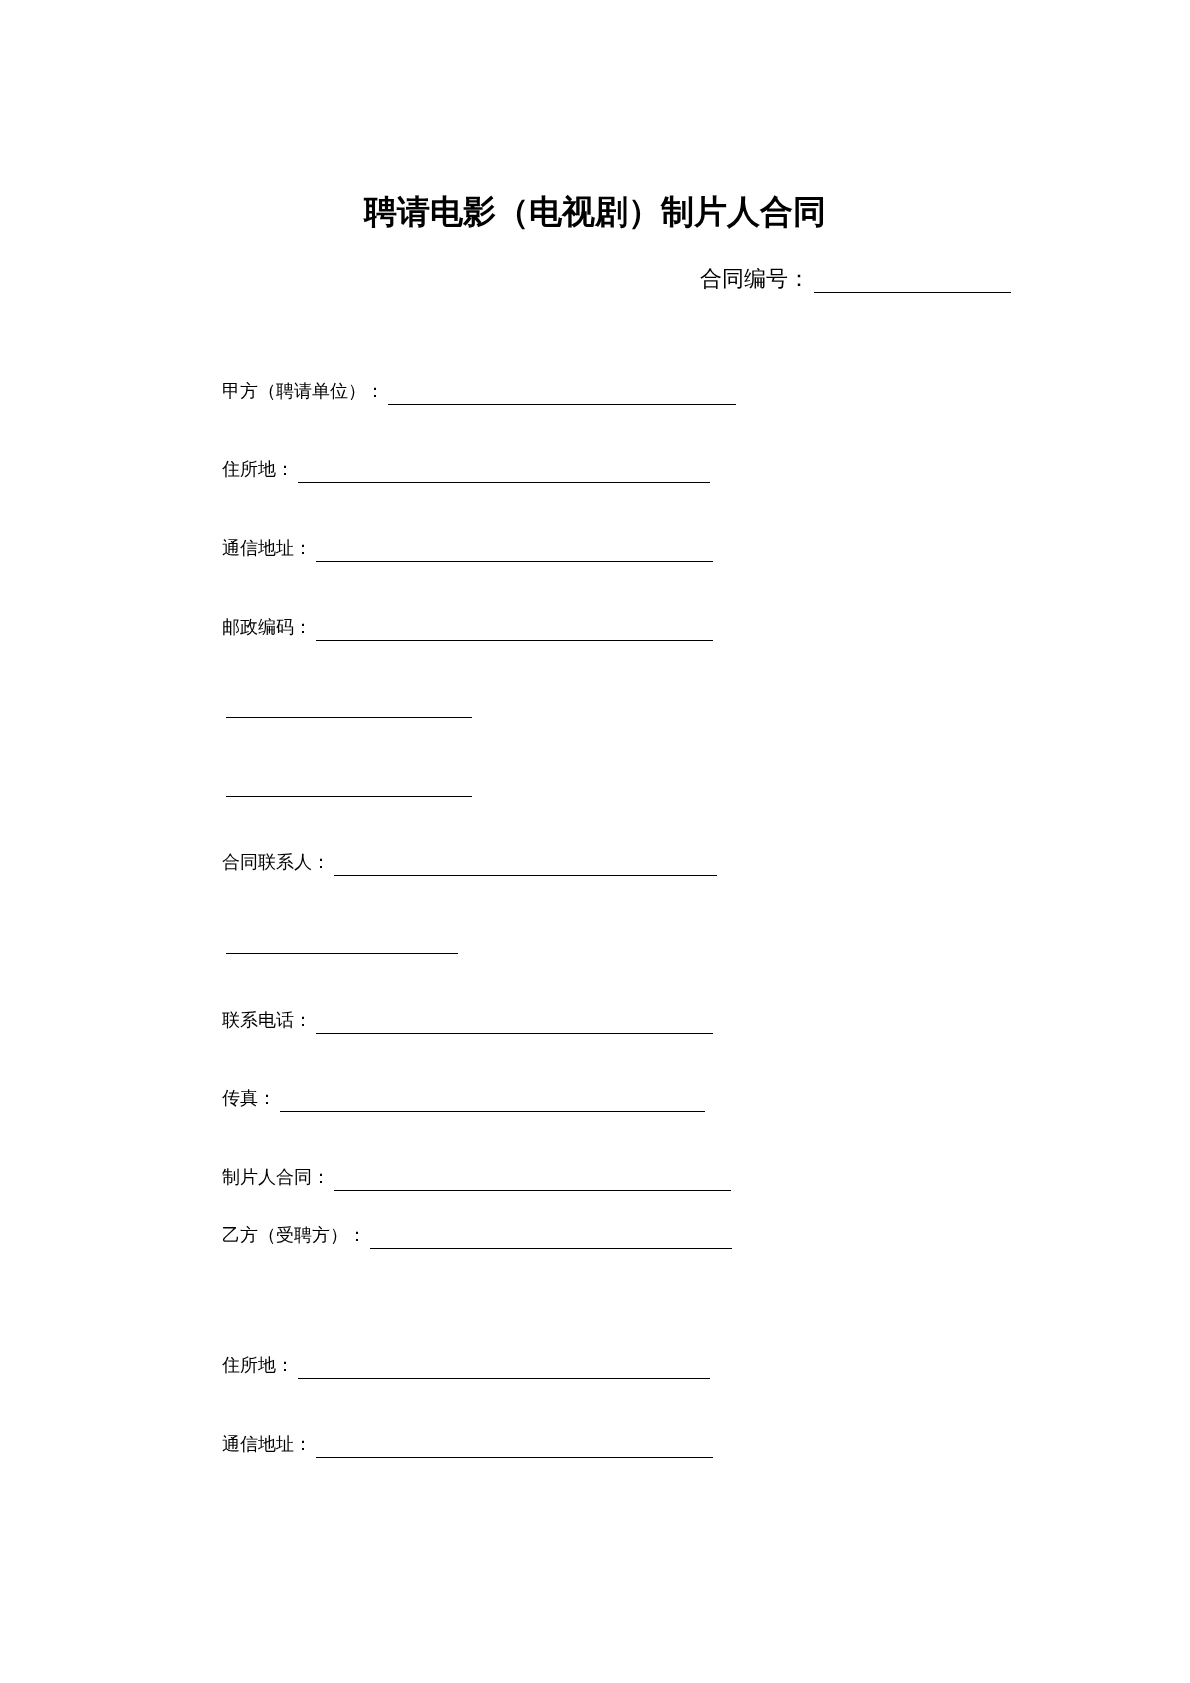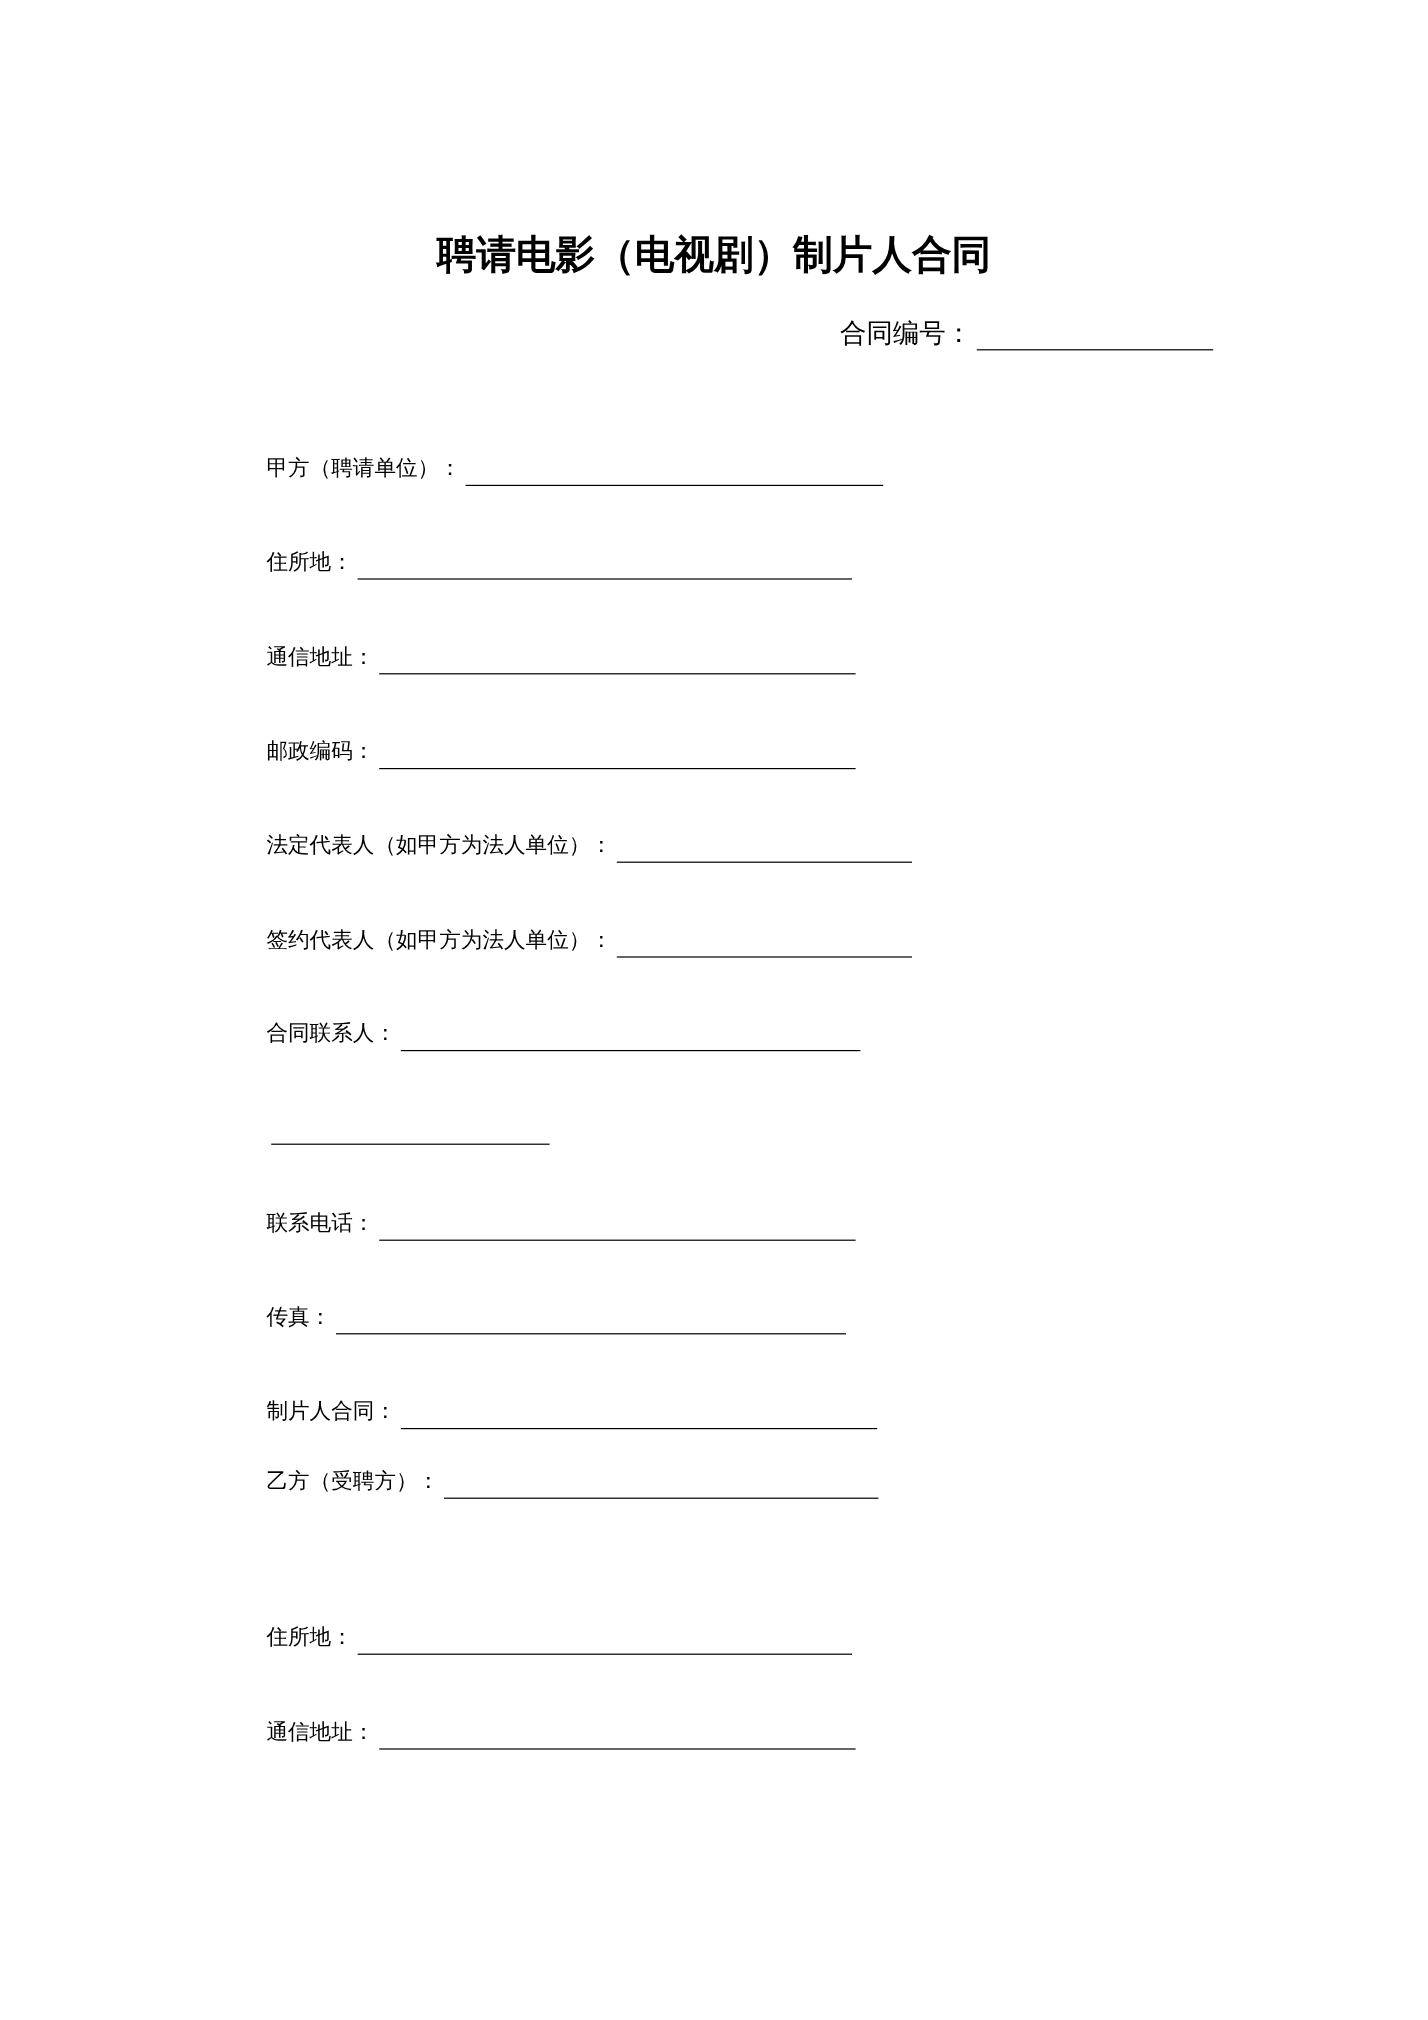--- a/index.html
+++ b/index.html
@@ -1,20 +1,20 @@
 <!DOCTYPE html>
 <html><head>
 <meta charset="utf-8">
 <style>
   html, body { margin: 0; padding: 0; background: #ffffff; }
   body { width: 1190px; height: 1683px; position: relative; overflow: hidden;
          font-family: "DejaVu Sans", "Liberation Sans", sans-serif; color: #000; }
   .title { position: absolute; left: 0; width: 1190px; top: 190px; text-align: center;
            font-size: 33px; font-weight: bold; letter-spacing: 0px; }
-  .contract-no { position: absolute; left: 700px; top: 265px; font-size: 22px; display: flex; align-items: flex-start; }
+  .contract-no { position: absolute; left: 700px; top: 265px; font-size: 22px; display: flex; align-items: center; }
   .row { position: absolute; left: 222px; font-size: 18px; display: flex; align-items: flex-end; white-space: nowrap; }
   .label { line-height: 28px; }
   .blank { display: inline-block; border-bottom: 1.6px solid #000; height: 26px; margin-left: 4px; }
 </style>
 </head>
 <body>
 
 <div class="title">聘请电影（电视剧）制片人合同</div>
 
 <div class="contract-no">
@@ -32,25 +32,23 @@
 </div>
 <div class="row" style="top:534px">
   <span class="label">通信地址：</span>
   <span class="blank" style="width:397px"></span>
 </div>
 <div class="row" style="top:613px">
   <span class="label">邮政编码：</span>
   <span class="blank" style="width:397px"></span>
 </div>
 <div class="row" style="top:691px">
-  <span class="label">法定代表人（如甲方为法人单位）：</span>
   <span class="blank" style="width:246px"></span>
 </div>
 <div class="row" style="top:770px">
-  <span class="label">签约代表人（如甲方为法人单位）：</span>
   <span class="blank" style="width:246px"></span>
 </div>
 <div class="row" style="top:848px">
   <span class="label">合同联系人：</span>
   <span class="blank" style="width:383px"></span>
 </div>
 <div class="row" style="top:927px">
   <span class="blank" style="width:232px"></span>
 </div>
 <div class="row" style="top:1006px">

